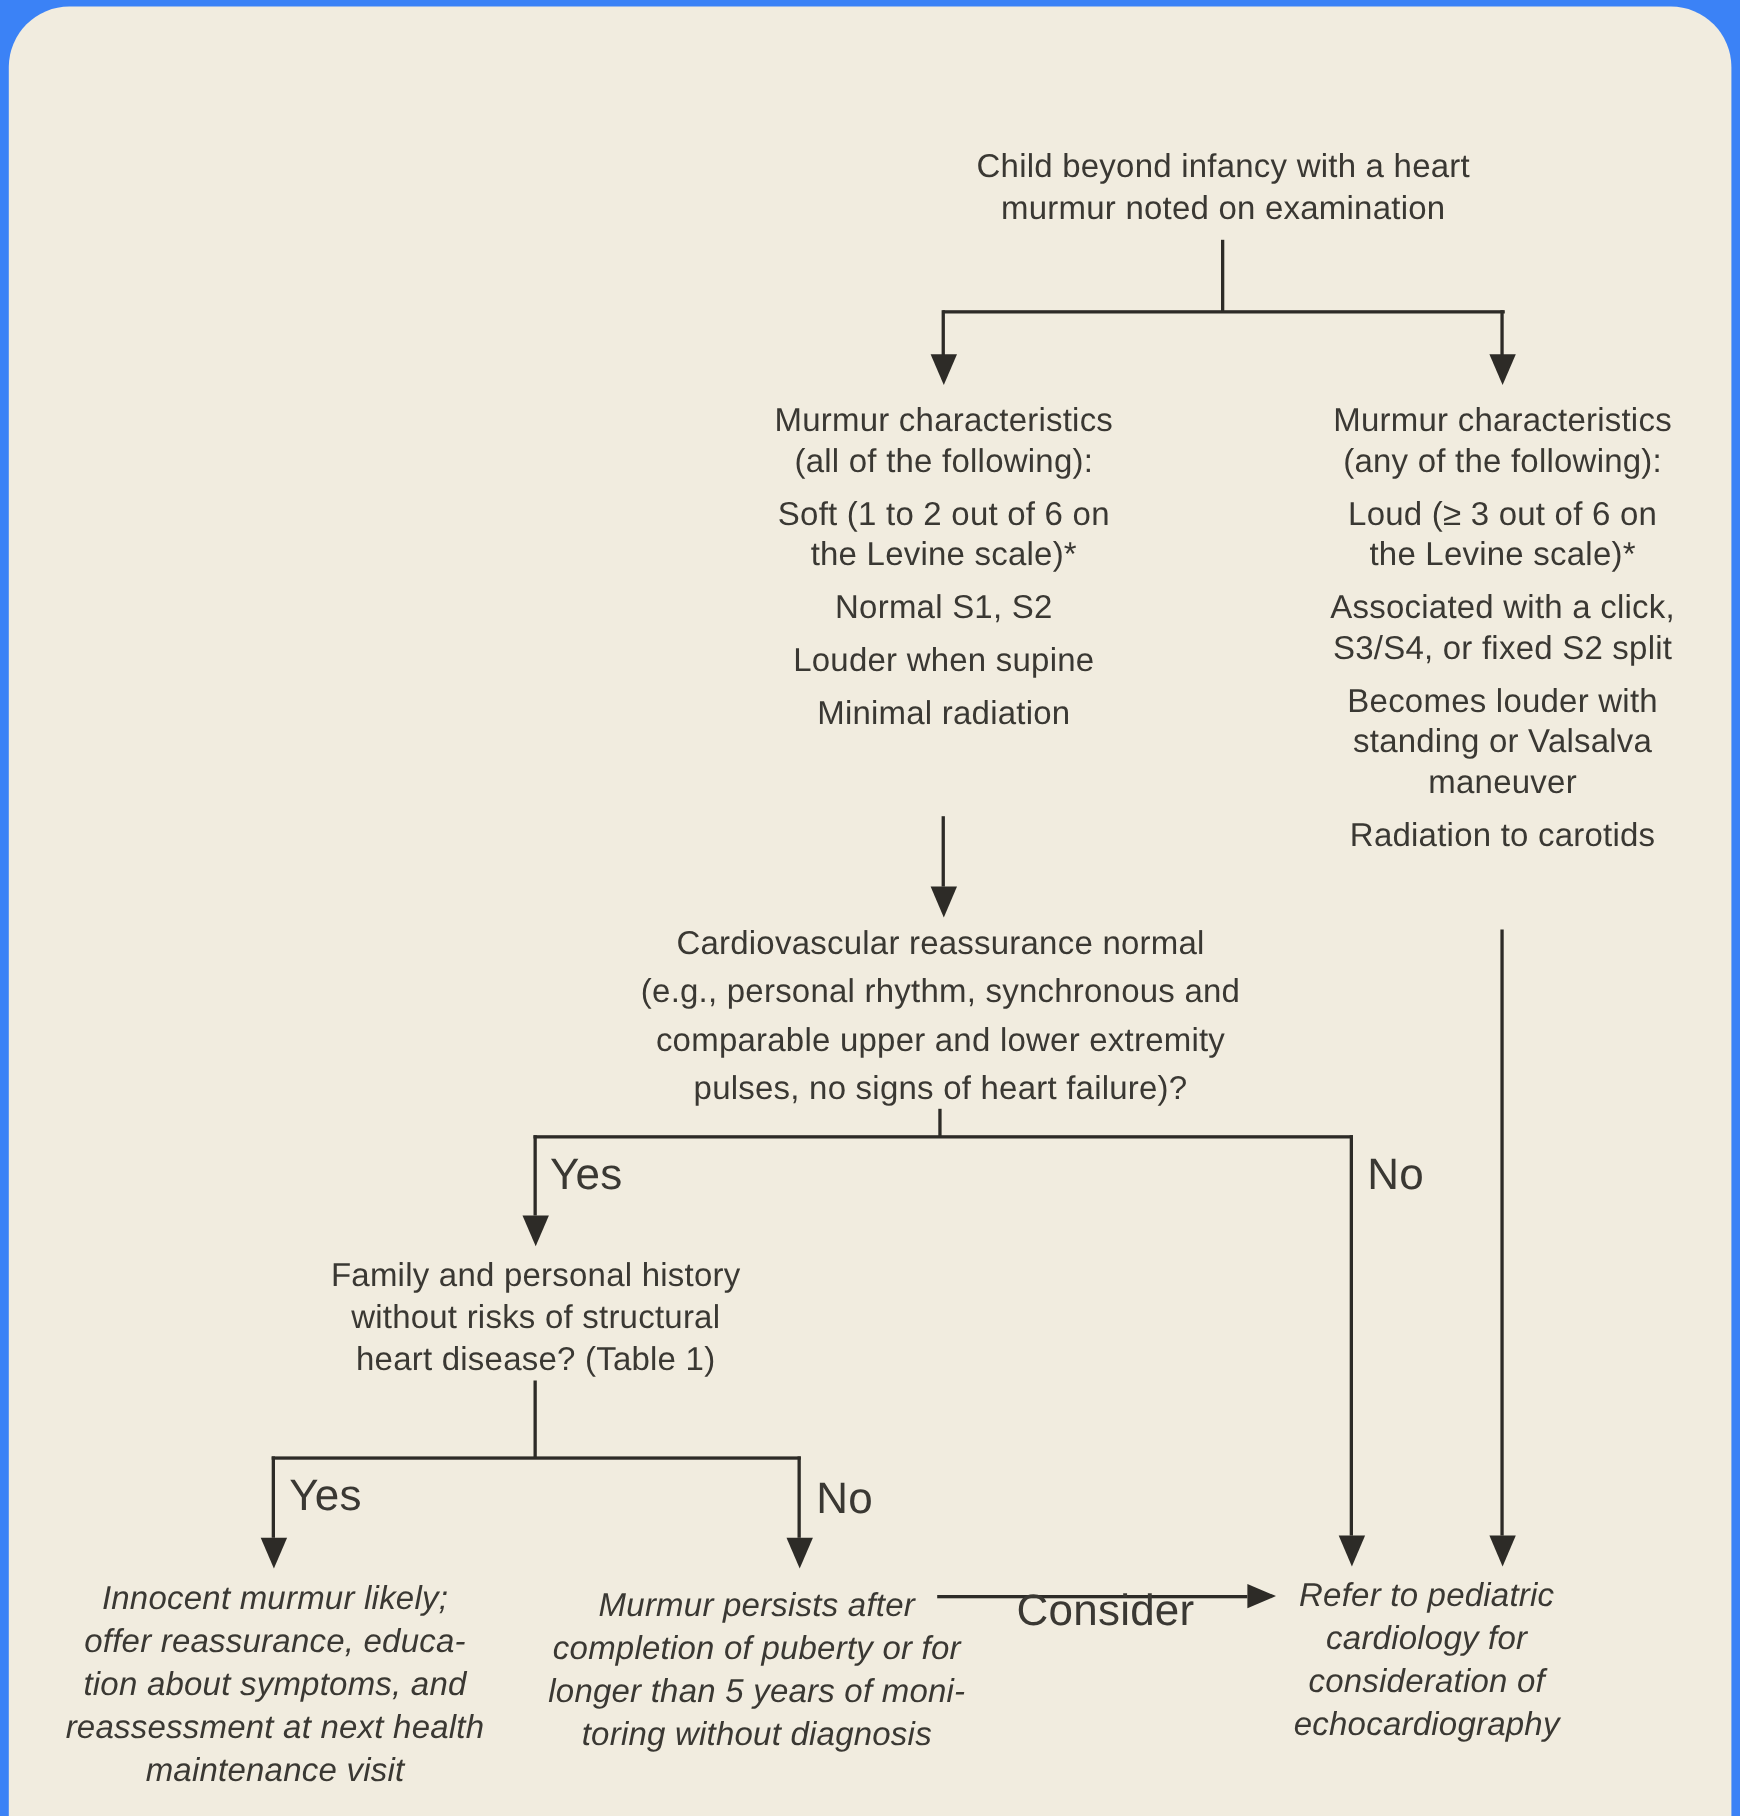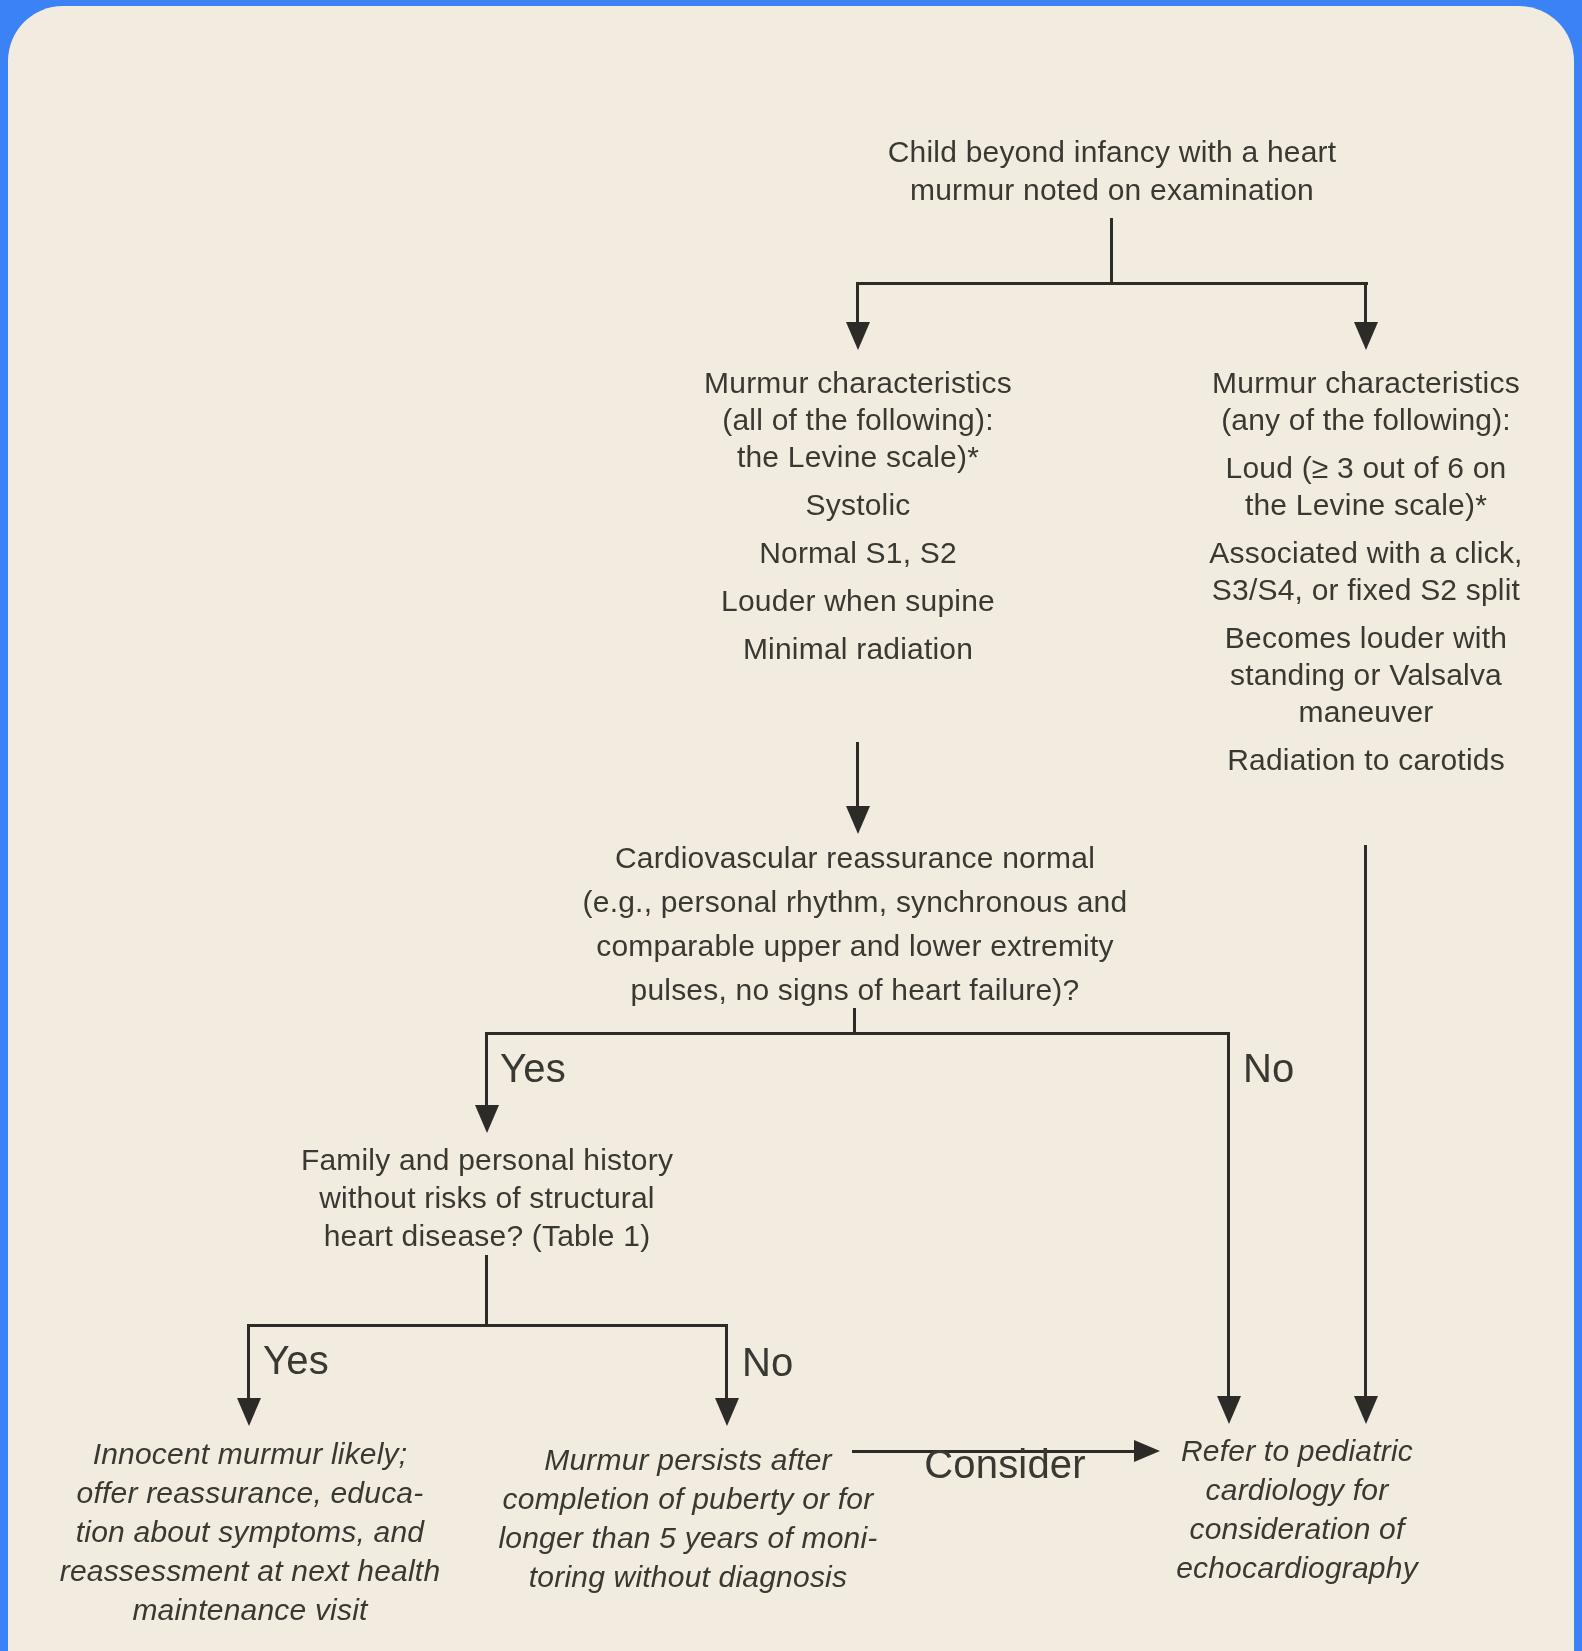--- a/index.html
+++ b/index.html
@@ -42,22 +42,22 @@
   <div class="vline" style="left:1110px;top:218px;height:65px;"></div>
   <div class="hline" style="left:857px;top:282px;width:511px;"></div>
   <div class="vline" style="left:856px;top:282px;height:41px;"></div>
   <div class="ah-down" style="left:846px;top:322px;"></div>
   <div class="vline" style="left:1364px;top:282px;height:41px;"></div>
   <div class="ah-down" style="left:1354px;top:322px;"></div>
 
   <div class="node lh37" style="left:648px;top:364px;width:420px;">
     <div class="ln">Murmur characteristics</div>
     <div class="ln">(all of the following):</div>
+    <div class="ln gap">Soft (1 to 2 out of 6 on</div>
     <div class="ln">the Levine scale)*</div>
-    <div class="ln gap">Systolic</div>
     <div class="ln gap">Normal S1, S2</div>
     <div class="ln gap">Louder when supine</div>
     <div class="ln gap">Minimal radiation</div>
   </div>
 
   <div class="node lh37" style="left:1151px;top:364px;width:430px;">
     <div class="ln">Murmur characteristics</div>
     <div class="ln">(any of the following):</div>
     <div class="ln gap">Loud (≥ 3 out of 6 on</div>
     <div class="ln">the Levine scale)*</div>

